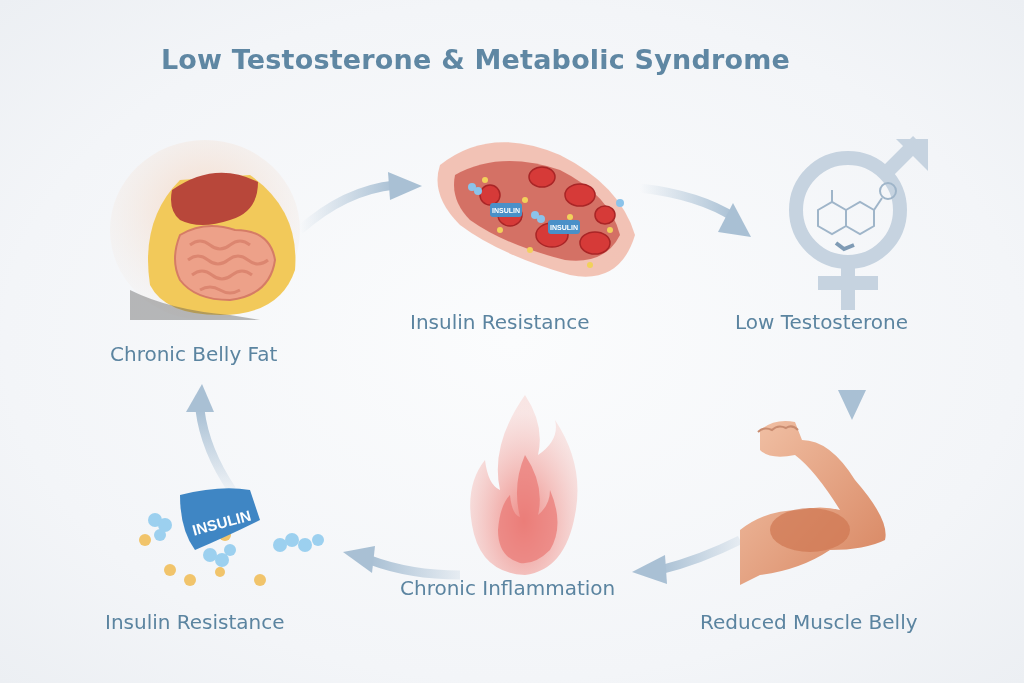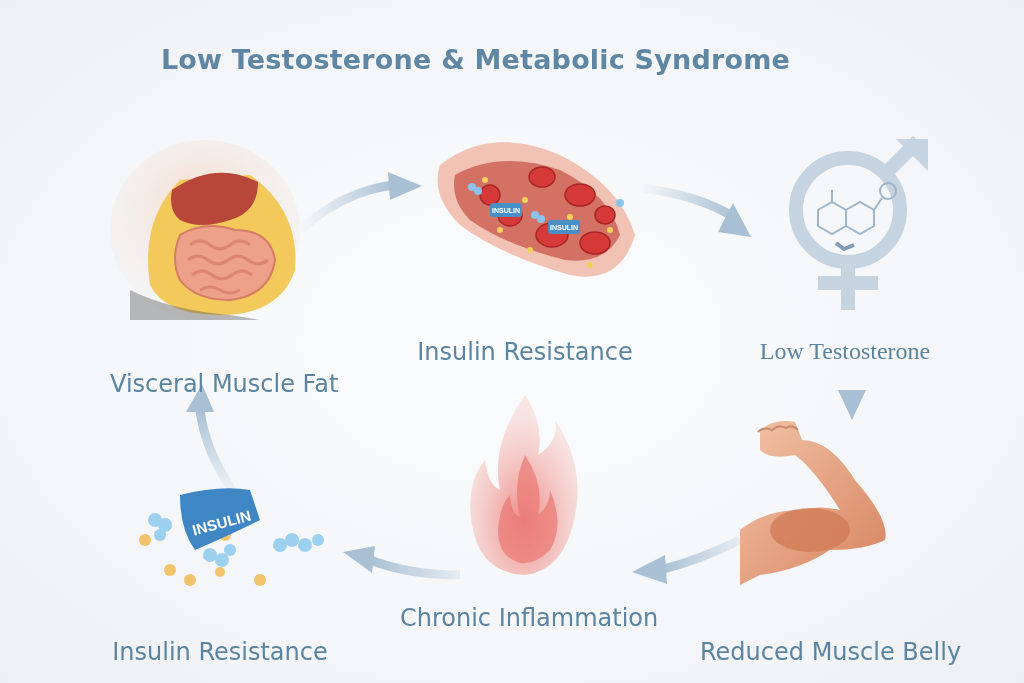--- a/index.html
+++ b/index.html
@@ -1,19 +1,19 @@
 <!DOCTYPE html>
 <html><head>
 <meta charset="utf-8">
 <style>
   html,body{margin:0;padding:0;}
   body{width:1024px;height:683px;overflow:hidden;background:#f7f8fa;font-family:"DejaVu Sans","Liberation Sans",sans-serif;position:relative;}
   .canvas{position:absolute;inset:0;background:radial-gradient(ellipse at 50% 50%,#fbfcfd 0%,#f3f5f8 70%,#eceff3 100%);}
   .title{position:absolute;left:0;width:911px;top:44px;text-align:center;font-size:27px;color:#5f87a3;font-weight:600;letter-spacing:0.2px;margin-left:20px;}
-  .label{position:absolute;font-size:24px;color:#5b84a0;white-space:nowrap;text-align:center;margin-top:28px;}
+  .label{position:absolute;font-size:20px;color:#5b84a0;white-space:nowrap;}
   .node{position:absolute;}
   svg{display:block;}
 </style>
 </head>
 <body>
 
 <div class="canvas"></div>
 
 <div class="title">Low Testosterone &amp; Metabolic Syndrome</div>
 
@@ -84,21 +84,21 @@
     </g>
     <g fill="none" stroke="#d57c66" stroke-width="3" opacity="0.7">
       <path d="M80 125 q10 -8 20 0 q10 8 20 0 q10 -8 20 0"></path>
       <path d="M78 140 q10 -8 20 0 q10 8 20 0 q10 -8 20 0 q10 8 20 0"></path>
       <path d="M82 155 q10 -8 20 0 q10 8 20 0 q10 -8 20 0"></path>
       <path d="M90 170 q10 -6 20 0 q10 6 20 0"></path>
     </g>
     <path d="M20 170 Q60 190 120 195 L150 200 L20 200Z" fill="#555" opacity="0.4"></path>
   </svg>
 </div>
-<div class="label" style="left:110px;top:342px;width:200px;">Visceral Muscle Fat</div>
+<div class="label" style="left:110px;top:342px;width:200px;">Chronic Belly Fat</div>
 
 <div class="node" style="left:430px;top:125px;">
   <svg width="210" height="170">
     <path d="M10 40 Q60 0 130 30 Q190 60 205 110 Q190 160 140 150 Q70 130 30 100 Q0 70 10 40Z" fill="#f1b9a8" opacity="0.85"></path>
     <path d="M25 50 Q70 25 130 45 Q180 70 190 110 Q175 140 135 135 Q75 120 40 95 Q20 75 25 50Z" fill="#c9564b" opacity="0.75"></path>
     <g fill="#d63a38" stroke="#a92526" stroke-width="1.5">
       <ellipse cx="112" cy="52" rx="13" ry="10"></ellipse>
       <ellipse cx="150" cy="70" rx="15" ry="11"></ellipse>
       <ellipse cx="80" cy="90" rx="12" ry="11"></ellipse>
       <ellipse cx="122" cy="110" rx="16" ry="12"></ellipse>
@@ -144,21 +144,21 @@
     <g stroke="#9fb5c9" stroke-width="2" fill="none">
       <polygon points="48,75 62,67 76,75 76,91 62,99 48,91"></polygon>
       <polygon points="76,75 90,67 104,75 104,91 90,99 76,91"></polygon>
       <line x1="104" y1="75" x2="112" y2="63"></line>
       <circle cx="118" cy="56" r="8"></circle>
       <line x1="62" y1="67" x2="62" y2="55"></line>
     </g>
     <path d="M66 108 l8 6 l10 -4" stroke="#7f9bb5" stroke-width="4" fill="none"></path>
   </svg>
 </div>
-<div class="label" style="left:735px;top:310px;width:220px;font-family:Liberation Serif, serif;">Low Testosterone</div>
+<div class="label" style="left:735px;top:310px;width:220px;">Low Testosterone</div>
 
 <div class="node" style="left:740px;top:410px;">
   <svg width="180" height="180">
     <defs>
       <linearGradient id="arm" x1="0" y1="0" x2="1" y2="1">
         <stop offset="0" stop-color="#f2c3a8"></stop>
         <stop offset="1" stop-color="#d7845f"></stop>
       </linearGradient>
     </defs>
     <path d="M20 20 Q35 8 55 12 L62 30 Q90 30 115 70 Q150 110 145 130 Q125 140 90 140 Q60 160 20 165 L0 175 L0 120 Q25 100 60 100 Q80 95 100 100 Q75 60 55 45 Q30 50 20 40 Z" fill="url(#arm)"></path>

